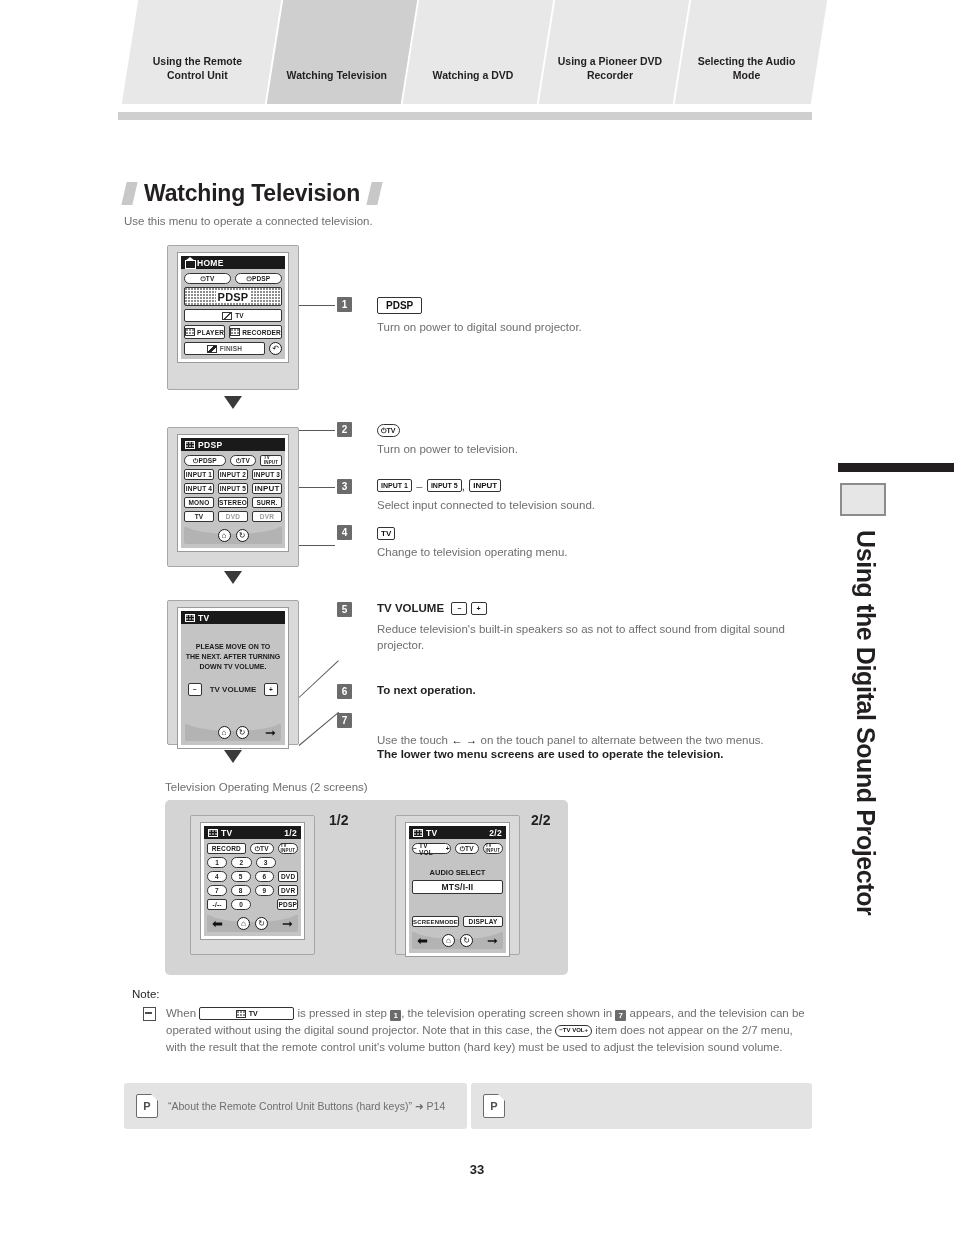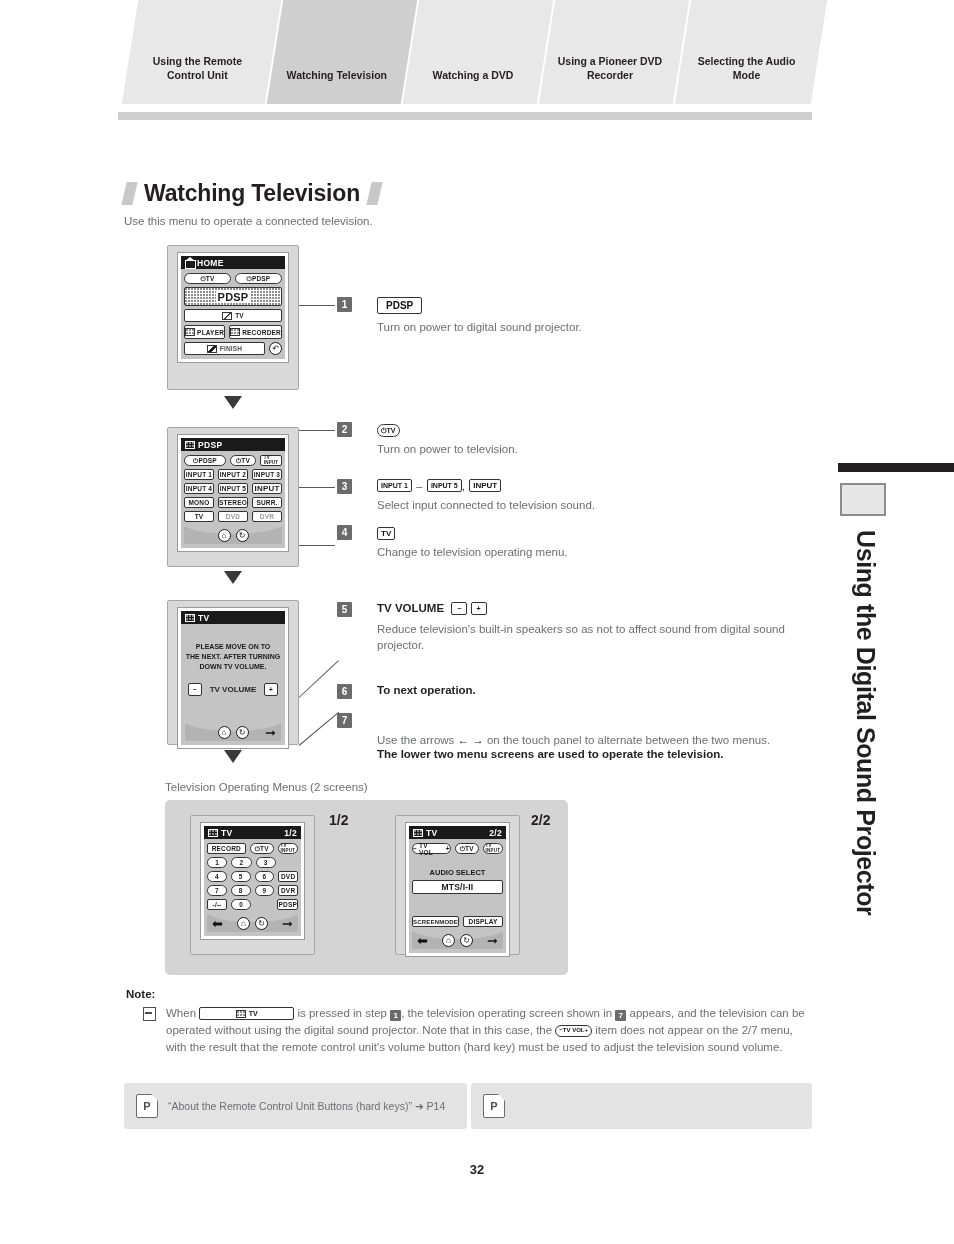--- a/index.html
+++ b/index.html
@@ -113,21 +113,21 @@
   .ikey.big { height:17px; font-size:10px; padding:1px 6px; }
 
   .connector { position:absolute; background:#58595b; height:1px; transform-origin:left center;}
 
   
   #menus-label { position:absolute; left:165px; top:781px; font-size:11.5px; color:#6d6e71; }
   #menus-panel { position:absolute; left:165px; top:800px; width:403px; height:175px; background:#d4d4d4; border-radius:5px; }
   .pgbig { position:absolute; font-size:14px; font-weight:bold; color:#231f20; }
 
   
-  #note-head { position:absolute; left:126px; top:988px; font-size:11.5px; font-weight:bold; color:#231f20; }
+  #note-head { position:absolute; left:132px; top:988px; font-size:11.5px; font-weight:normal; color:#231f20; }
   #note-icon { position:absolute; left:143px; top:1007px; width:13px; height:14px; border:1.6px solid #4d4d4d; }
   #note-icon:after{ content:""; position:absolute; left:1px; top:4px; width:7px; height:1.6px; background:#4d4d4d;}
   #note-body { position:absolute; left:166px; top:1005px; width:645px; font-size:11.5px; color:#6d6e71; line-height:17px; }
 
   
   .refbox { position:absolute; top:1083px; height:46px; background:#e3e3e3; border-radius:3px; display:flex; align-items:center; gap:10px; padding:0 12px; }
   .reficon { width:22px; height:24px; border:1.5px solid #6b6b6b; border-radius:2px; background:#fff; position:relative;
              display:flex; align-items:center; justify-content:center; font-size:11px; font-weight:bold; color:#4d4d4d; flex:none;}
   .reficon:after{ content:""; position:absolute; right:-1px; top:-1px; border-top:7px solid #e3e3e3; border-left:7px solid transparent;}
   .reftext { font-size:10.5px; color:#6d6e71; line-height:14.5px; }
@@ -367,21 +367,21 @@
     </span>
 </div>
 <div class="step-text" style="left:377px; top:622px; width:437px;">Reduce television's built-in speakers so as not to affect sound from digital sound projector.</div>
 
 <div class="stepnum" style="left:337px; top:684px;">6</div>
 <div class="step-head" style="left:377px; top:684px;">To next operation.</div>
 
 <div class="stepnum" style="left:337px; top:713px;">7</div>
 <div class="step-head" style="left:377px; top:748px;">The lower two menu screens are used to operate the television.</div>
 <div class="step-text" style="left:377px; top:733px; width:420px;">
-  <span>Use the arrows </span><span style="color:#111; font-weight:bold;">←</span>&nbsp;<span style="color:#111; font-weight:bold;">→</span><span> on the touch panel to alternate between the two menus.</span>
+  <span>Use the touch </span><span style="color:#111; font-weight:bold;">←</span>&nbsp;<span style="color:#111; font-weight:bold;">→</span><span> on the touch panel to alternate between the two menus.</span>
 </div>
 
 <div id="menus-label">Television Operating Menus (2 screens)</div>
 <div id="menus-panel"></div>
 
 <div class="device" style="left:190px; top:815px; width:125px; height:140px;">
   <div class="dev-inner">
     <div class="dev-title">
       <span class="tvglyph hatch"></span>
       <span>TV</span>
@@ -485,13 +485,13 @@
   <span class="reftext"><span>“About the Remote Control Unit Buttons (hard keys)”</span> <span>➜</span> <span>P14</span></span>
 </div>
 <div class="refbox" style="left:471px; width:341px;">
   <span class="reficon">P</span>
 </div>
 
 <div id="sidebar-rule"></div>
 <div id="sidebar-icon" class="hatch"></div>
 <div id="sidebar-text">Using the Digital Sound Projector</div>
 
-<div id="pageno">32</div>
+<div id="pageno">33</div>
 
 </body></html>

